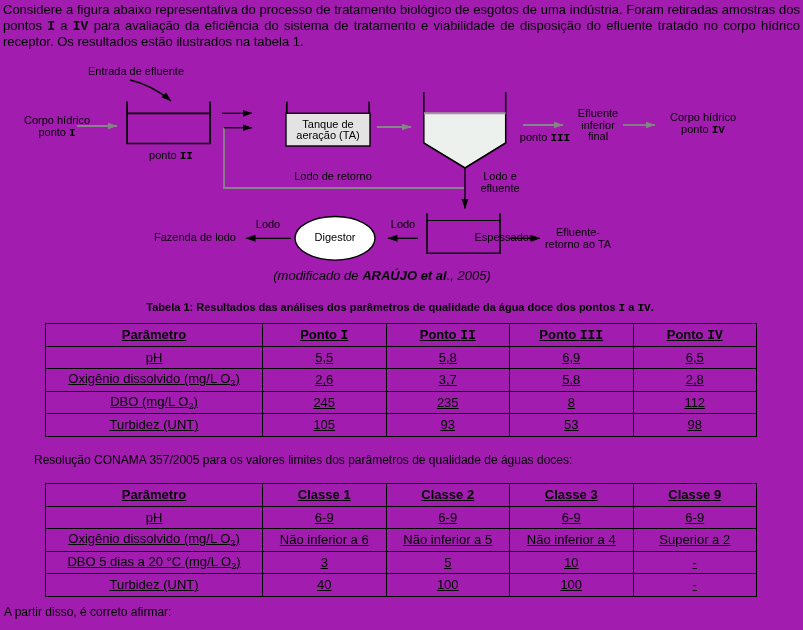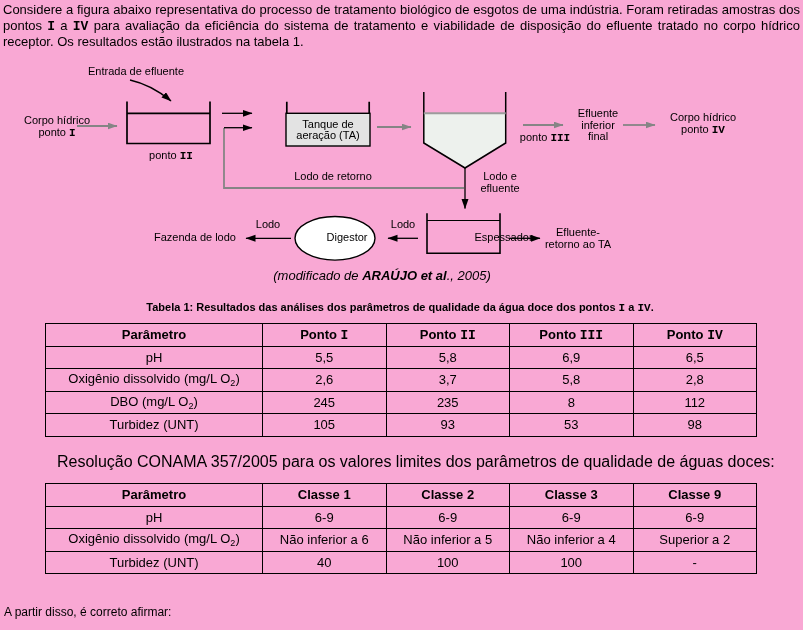--- a/index.html
+++ b/index.html
@@ -1,17 +1,17 @@
 <!DOCTYPE html>
 <html><head>
 <meta charset="utf-8">
 <style>
   html,body { margin:0; padding:0; background:#fff; }
   .page {
-    position:relative; width:803px; height:630px; background:#f9a8d4;
+    position:relative; width:803px; height:630px; background:#a21caf;
     font-family:"Liberation Sans", sans-serif; color:#000; overflow:hidden;
   }
   .mono { font-family:"Liberation Mono","DejaVu Sans Mono",monospace; font-weight:bold; }
   .b { font-weight:bold; }
   .sub { font-size:9px; vertical-align:-3px; }
   .intro {
     position:absolute; left:3px; top:2px; width:797px; margin:0;
     font-size:13px; line-height:15.5px; text-align:justify;
   }
   .diagram-svg { position:absolute; left:0; top:0; width:803px; height:630px; }
@@ -23,25 +23,25 @@
   .credit { position:absolute; left:382px; top:268px; transform:translateX(-50%);
     font-size:13px; white-space:nowrap;font-style:italic; }
   .cap {
     position:absolute; left:400px; top:301px; transform:translateX(-50%);
     font-size:11px; font-weight:bold; white-space:nowrap;
   }
   .tbl {
     position:absolute; left:45px; width:711px; border-collapse:collapse;
     table-layout:fixed; font-size:13px; text-align:center;
   }
-  .tbl th, .tbl td { border:1.5px solid #000; height:21.5px; padding:0 2px; vertical-align:middle; }
+  .tbl th, .tbl td { border:1.5px solid #000; height:21.5px; padding:0 2px; vertical-align:middle;text-decoration:underline; }
   .tbl th { font-weight:bold; }
   .t1 { top:323px; }
   .t2 { top:483px; }
-  .resolucao { position:absolute; left:57px; top:453px; font-size:16px; }
+  .resolucao { position:absolute; left:34px; top:453px; font-size:12px; }
   .closing  { position:absolute; left:4px;  top:605px; font-size:12px; }
 </style>
 </head>
 <body>
 
 <div class="page">
 
   <p class="intro"><span>Considere a figura abaixo representativa do processo de tratamento biológico de esgotos de uma indústria. Foram retiradas amostras dos pontos </span><span class="mono">I</span><span> a </span><span class="mono">IV</span><span> para avaliação da eficiência do sistema de tratamento e viabilidade de disposição do efluente tratado no corpo hídrico receptor. Os resultados estão ilustrados na tabela 1.</span></p>
 
   <svg class="diagram-svg" viewBox="0 0 803 630" xmlns="http://www.w3.org/2000/svg">
@@ -148,21 +148,21 @@
   </div>
 
   <div class="dlabel" style="left:403px; top:219px;">
     <div>Lodo</div>
   </div>
 
   <div class="dlabel" style="left:195px; top:232px;">
     <div>Fazenda de lodo</div>
   </div>
 
-  <div class="dlabel mid" style="left:335px; top:238.3px;margin-left:12px;">
+  <div class="dlabel mid" style="left:335px; top:238.3px;">
     <div>Digestor</div>
   </div>
 
   <div class="dlabel mid" style="left:463.5px; top:237.5px;margin-left:40px;">
     <div>Espessador</div>
   </div>
 
   <div class="dlabel" style="left:578px; top:227px;">
     <div>Efluente-</div>
     <div>retorno ao TA</div>
@@ -249,20 +249,27 @@
         <td>6-9</td>
       </tr>
       <tr>
         <td><span>Oxigênio dissolvido (mg/L O</span><span class="sub">2</span><span>)</span></td>
         <td>Não inferior a 6</td>
         <td>Não inferior a 5</td>
         <td>Não inferior a 4</td>
         <td>Superior a 2</td>
       </tr>
       <tr>
+        <td><span>DBO 5 dias a 20 °C (mg/L O</span><span class="sub">2</span><span>)</span></td>
+        <td>3</td>
+        <td>5</td>
+        <td>10</td>
+        <td>-</td>
+      </tr>
+      <tr>
         <td><span>Turbidez (UNT)</span></td>
         <td>40</td>
         <td>100</td>
         <td>100</td>
         <td>-</td>
       </tr>
     </tbody>
   </table>
 
   <div class="closing">A partir disso, é correto afirmar:</div>

